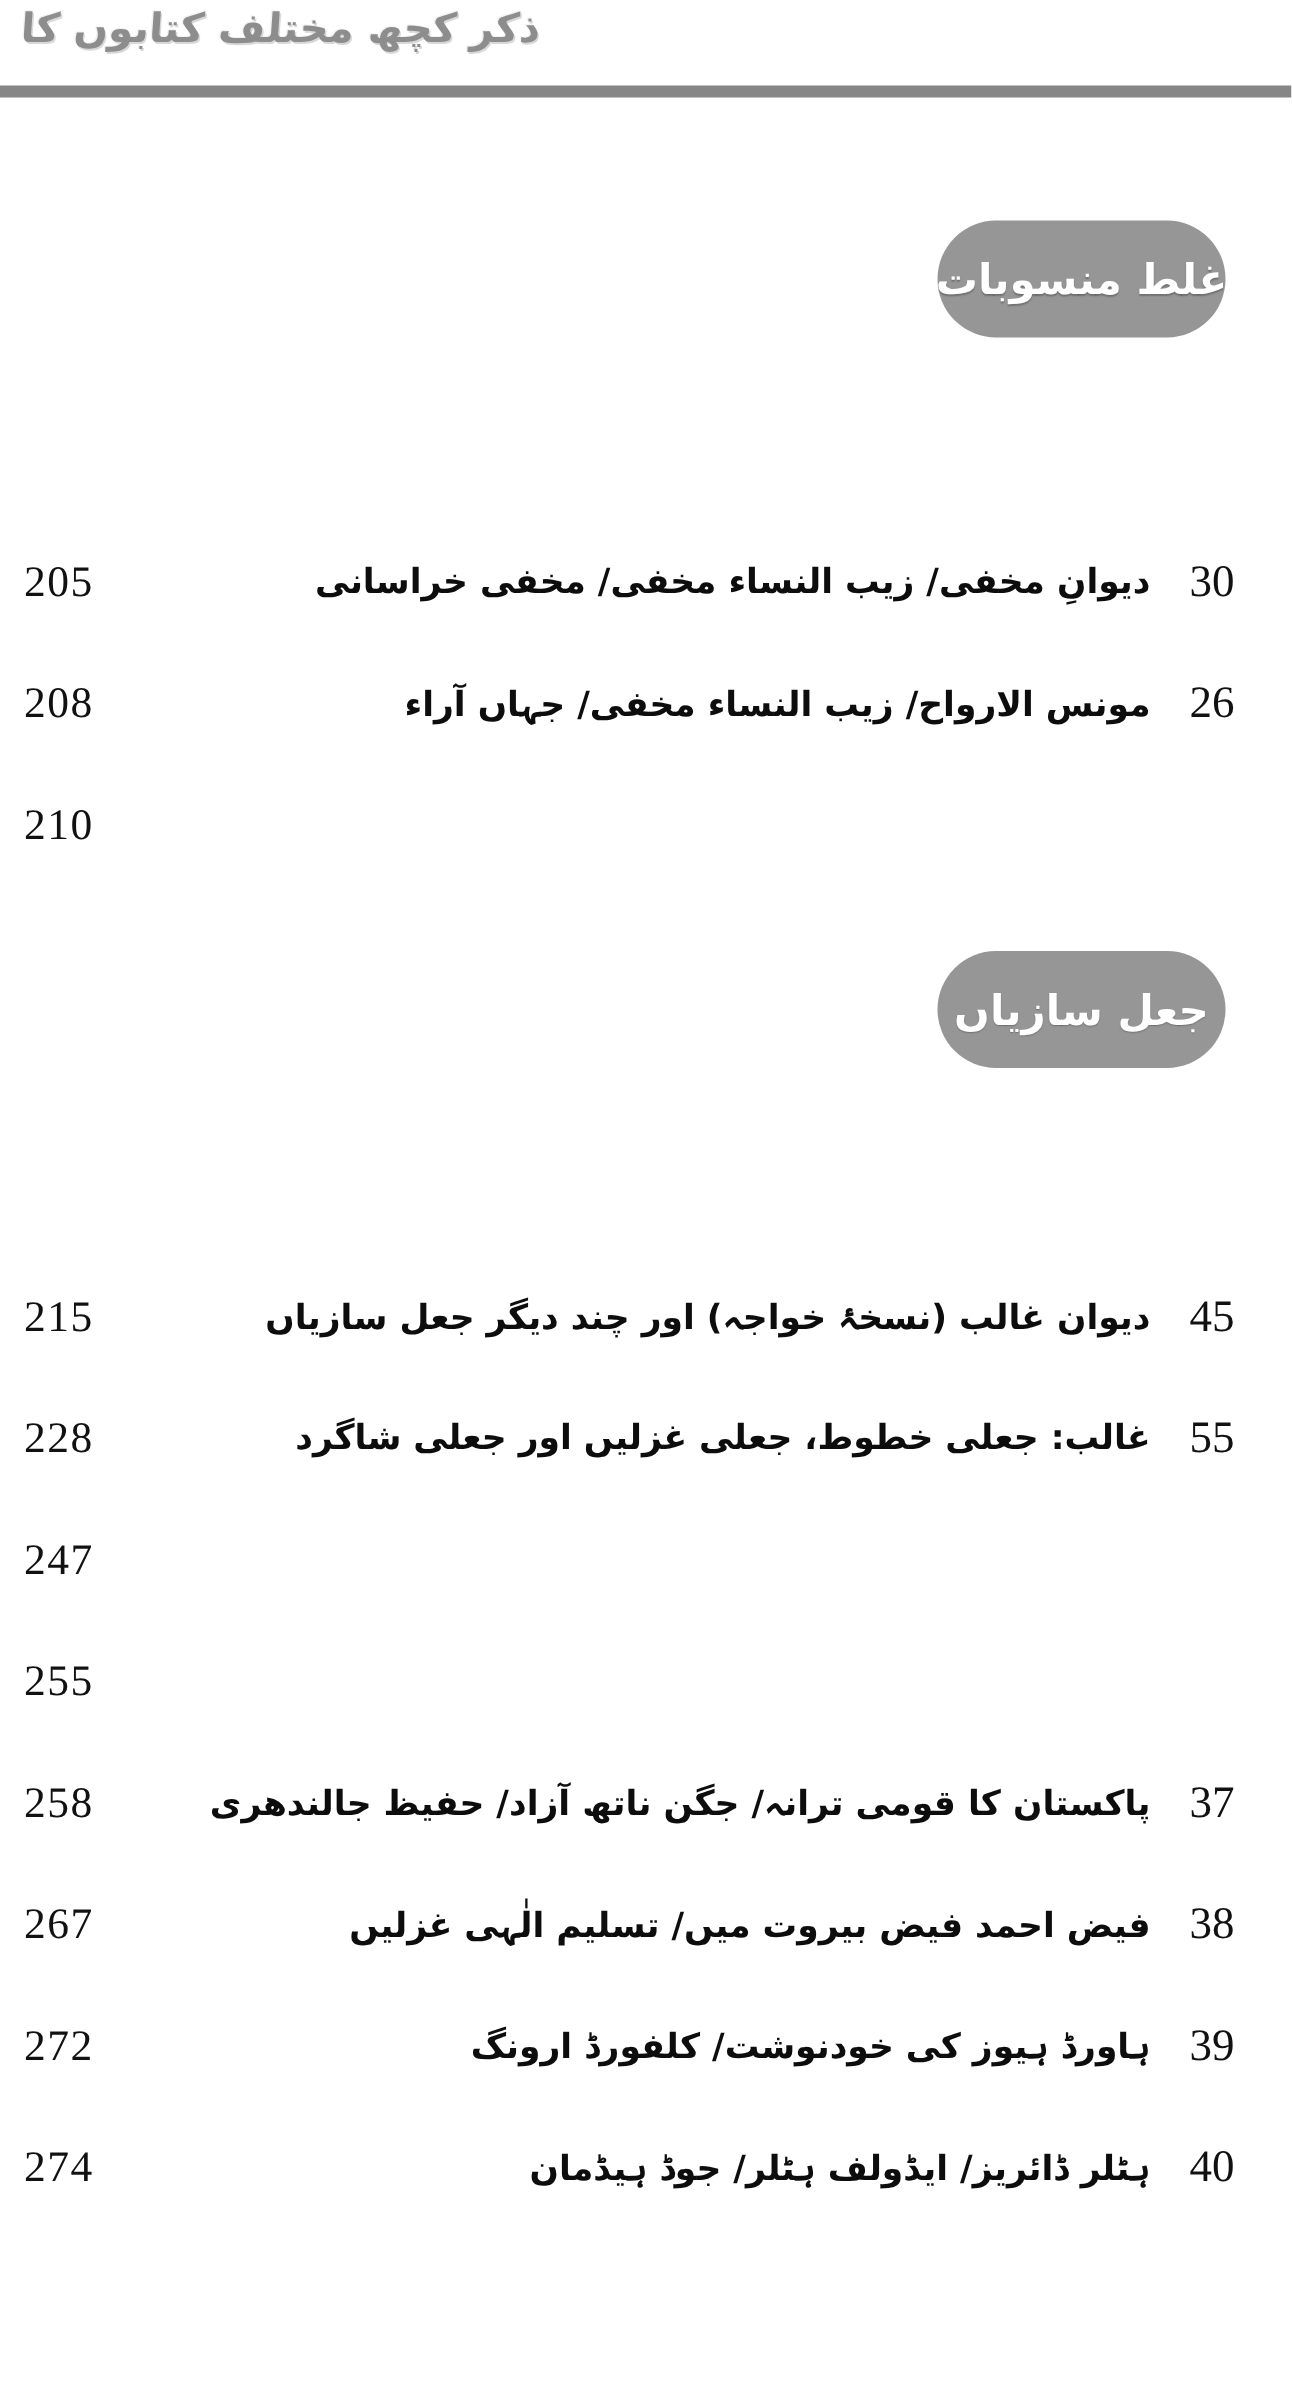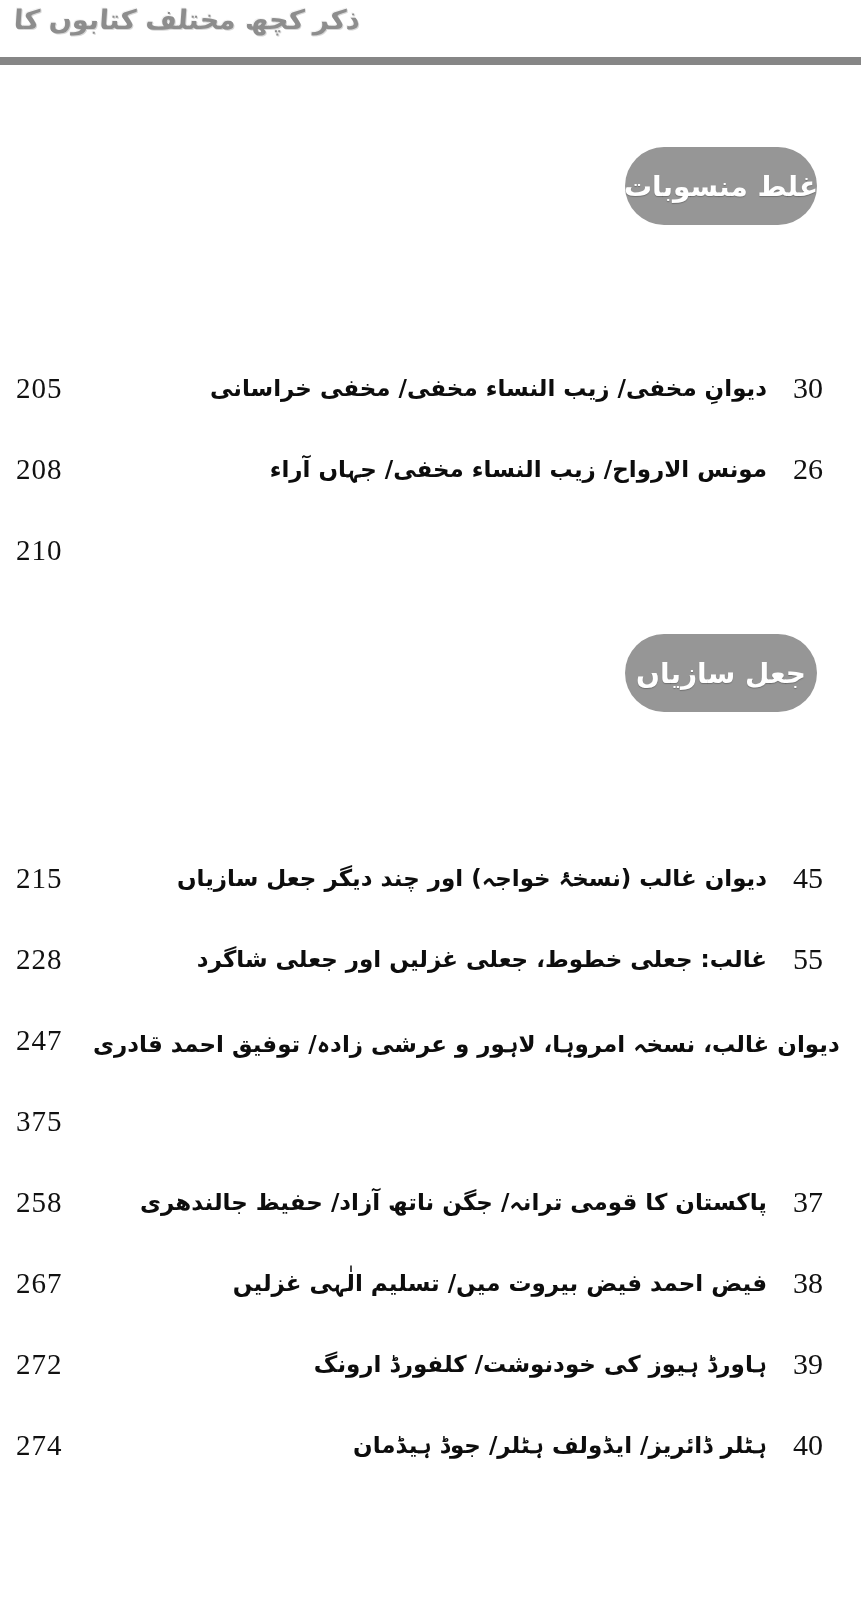--- a/index.html
+++ b/index.html
@@ -178,27 +178,23 @@
   </div>
   <div class="row">
     <span class="pageno">228</span>
     <span class="entry-right">
       <span class="title">غالب: جعلی خطوط، جعلی غزلیں اور جعلی شاگرد</span>
       <span class="serial">55</span>
     </span>
   </div>
   <div class="row">
     <span class="pageno">247</span>
-    <span class="entry-right">
-      <span class="title">دیوان غالب، نسخہ امروہا، لاہور و عرشی زادہ/ توفیق احمد قادری</span>
-
-    </span>
-  </div>
-  <div class="row">
-    <span class="pageno">375</span>
+  </div>
+  <div class="row">
+    <span class="pageno">255</span>
   </div>
   <div class="row">
     <span class="pageno">258</span>
     <span class="entry-right">
       <span class="title">پاکستان کا قومی ترانہ/ جگن ناتھ آزاد/ حفیظ جالندھری</span>
       <span class="serial">37</span>
     </span>
   </div>
   <div class="row">
     <span class="pageno">267</span>

